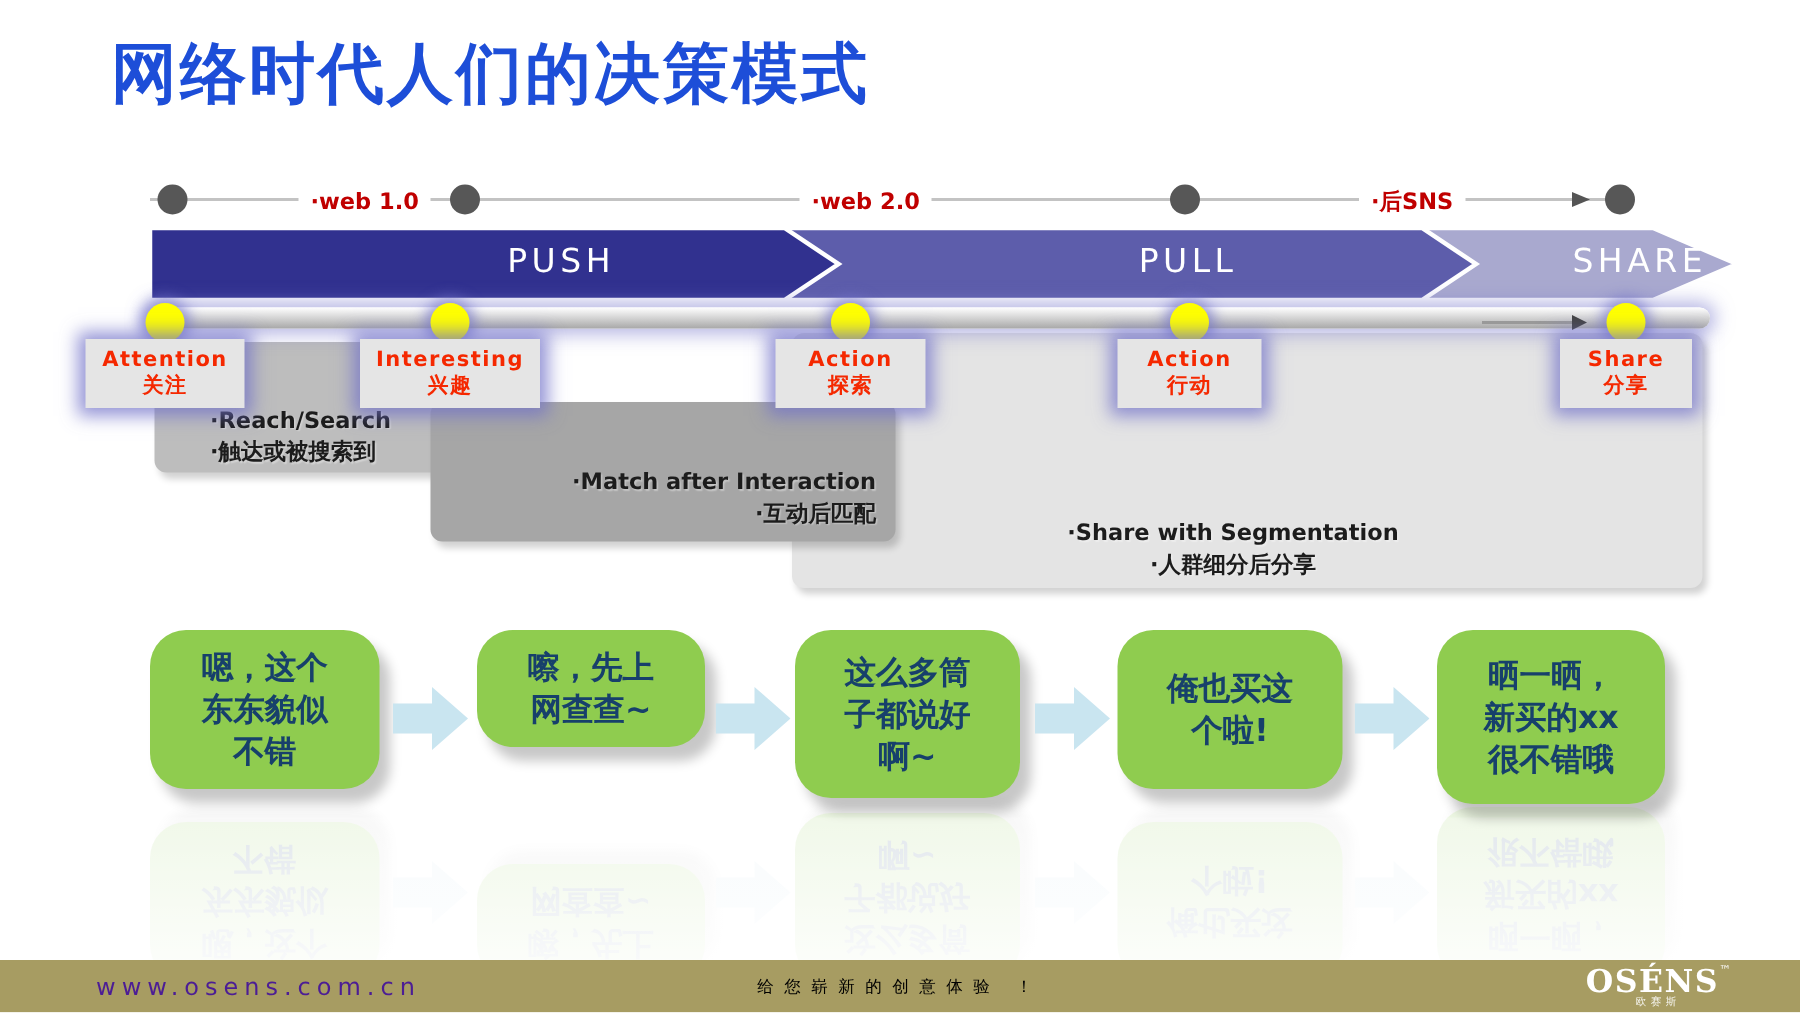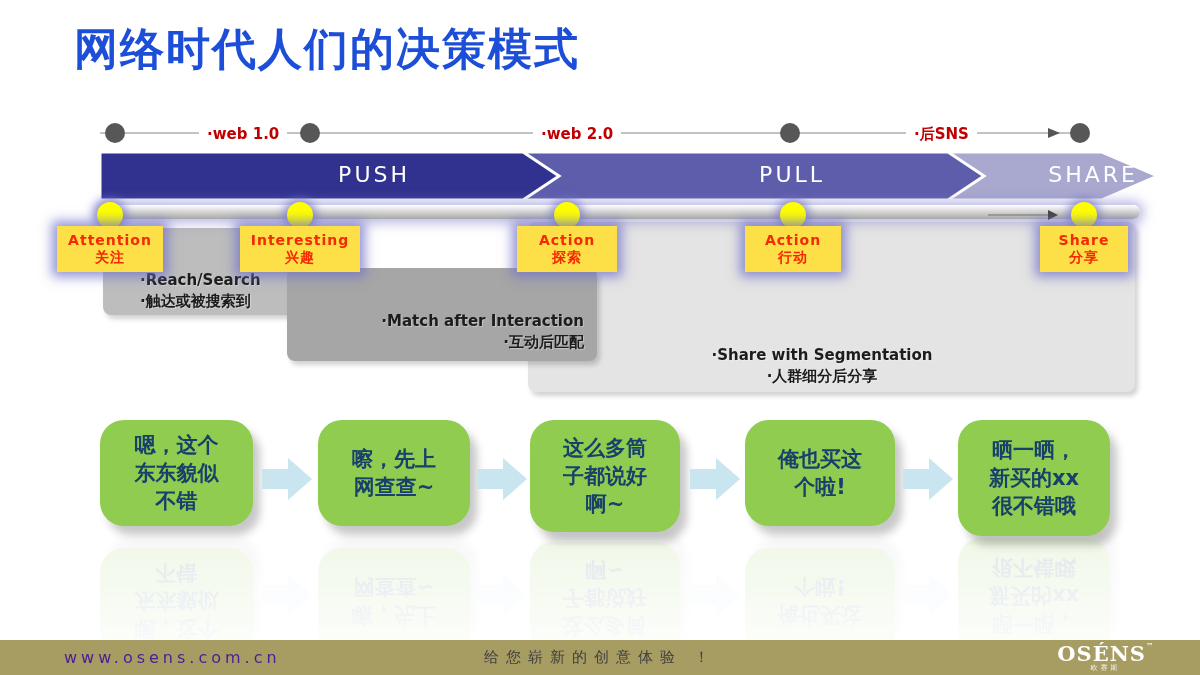--- a/index.html
+++ b/index.html
@@ -36,57 +36,57 @@
   .panel-c{left:528px;top:222px;width:607px;height:170px;background:#E4E4E4;z-index:1;}
   .panel-a{left:103px;top:228px;width:227px;height:87px;background:#BDBDBD;z-index:1;}
   .panel-b{left:287px;top:268px;width:310px;height:93px;background:#A6A6A6;z-index:1;}
   .panel-text{position:absolute;font-size:15px;font-weight:bold;color:#1c1c1c;line-height:21px;
               white-space:pre-line;z-index:4;text-shadow:1px 1px 1px rgba(255,255,255,0.35);}
   .pt-a{left:140px;top:270px;width:200px;text-align:left;}
   .pt-b{left:300px;top:311px;width:284px;text-align:right;}
   .pt-c{left:672px;top:345px;width:300px;text-align:center;}
 
   
-  .callout{position:absolute;top:226px;height:46px;background:#fde047;z-index:6;
+  .callout{position:absolute;top:226px;height:46px;background:#e5e5e5;z-index:6;
            display:flex;flex-direction:column;justify-content:center;align-items:center;
            box-shadow:0 0 11px 5px rgba(112,112,200,0.75);}
   .callout .en,.callout .cn{color:#F52800;font-weight:bold;font-size:14px;line-height:17px;letter-spacing:1px;}
   .co-dot{position:absolute;top:202px;width:26px;height:26px;border-radius:50%;background:#FFFF00;z-index:6;
           box-shadow:0 0 9px 4px rgba(112,112,200,0.65);}
   .co-stem{position:absolute;top:219px;width:12px;height:10px;background:#FFFF00;z-index:6;}
   .co-1{left:57px;width:106px;} .co-2{left:240px;width:120px;} .co-3{left:517px;width:100px;}
   .co-4{left:745px;width:96px;} .co-5{left:1040px;width:88px;}
 
   
   .bubbles-row{position:absolute;left:0;top:420px;width:1200px;height:120px;z-index:5;}
   .bubble{position:absolute;top:0;background:#8FCC4F;border-radius:24px;color:#17406B;
           font-weight:bold;font-size:21px;line-height:28px;display:flex;align-items:center;
           justify-content:center;text-align:center;white-space:pre-line;
           box-shadow:7px 9px 8px rgba(0,0,0,0.22);}
   .bu-1{left:100px;width:153px;height:106px;}
-  .bu-2{left:318px;width:152px;height:106px;}
+  .bu-2{left:318px;width:152px;height:78px;}
   .bu-3{left:530px;width:150px;height:112px;}
   .bu-4{left:745px;width:150px;height:106px;}
   .bu-5{left:958px;width:152px;height:116px;}
   .flow-arrow{position:absolute;top:38px;width:50px;height:42px;background:#C9E5F0;
               clip-path:polygon(0 26%,52% 26%,52% 0,100% 50%,52% 100%,52% 74%,0 74%);
               filter:drop-shadow(3px 4px 2px rgba(0,0,0,0.18));}
   .fa-1{left:262px;} .fa-2{left:477px;} .fa-3{left:690px;} .fa-4{left:903px;}
 
   
   .reflection{top:534px;transform:scaleY(-1);opacity:0.16;z-index:1;}
   .refl-fade{position:absolute;left:0;top:545px;width:1200px;height:100px;z-index:2;
              background:linear-gradient(rgba(255,255,255,0.25),rgba(255,255,255,0.85));}
 
   
   .footer{position:absolute;left:0;top:640px;width:1200px;height:35px;background:#A79C62;
           z-index:20;display:flex;align-items:center;}
   .footer-url{position:absolute;left:64px;font-size:16px;letter-spacing:4px;color:#4c1d95;}
-  .footer-slogan{position:absolute;left:50%;transform:translateX(-50%);font-size:15px;
-                 letter-spacing:7px;color:#404040;white-space:nowrap;}
+  .footer-slogan{position:absolute;left:50%;transform:translateX(-50%);font-size:11px;
+                 letter-spacing:7px;color:#000000;white-space:nowrap;}
   .footer-logo{position:absolute;right:46px;text-align:center;color:#fff;line-height:1;}
   .logo-main{font-family:"DejaVu Serif","Liberation Serif",serif;font-weight:bold;
              font-size:21px;letter-spacing:1px;}
   .logo-tm{font-size:8px;vertical-align:top;}
   .logo-sub{display:block;font-size:7px;letter-spacing:3px;margin-top:1px;opacity:0.9;}
 </style>
 </head>
 <body>
 
 <div id="stage">

